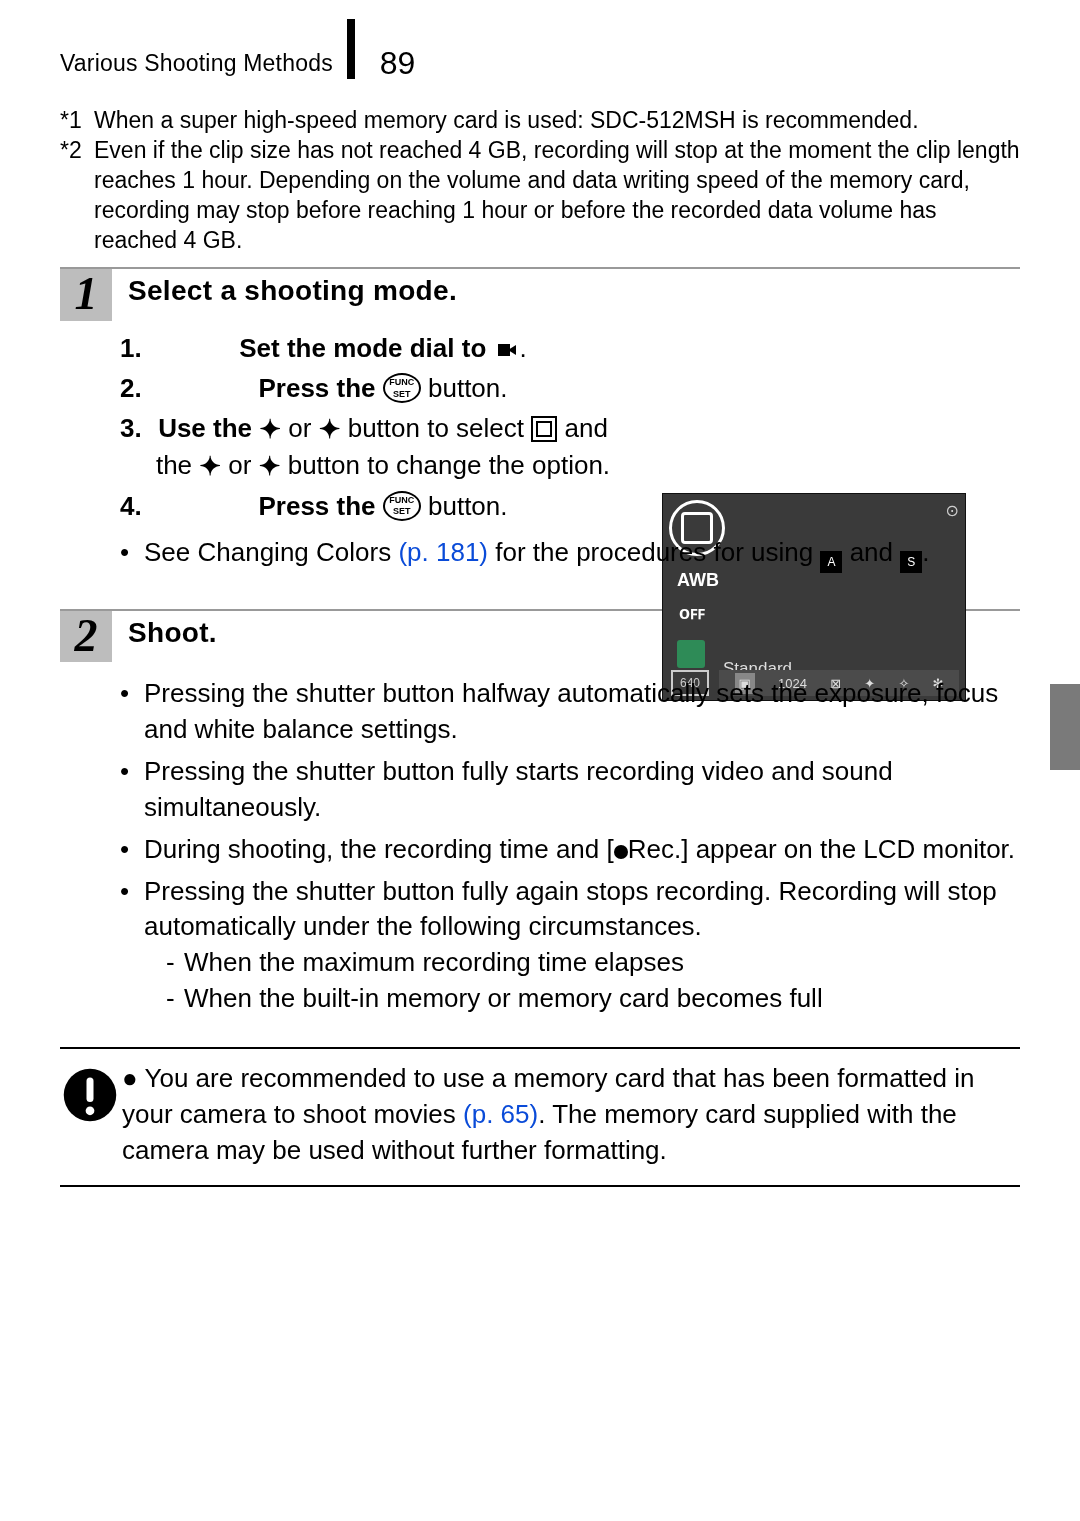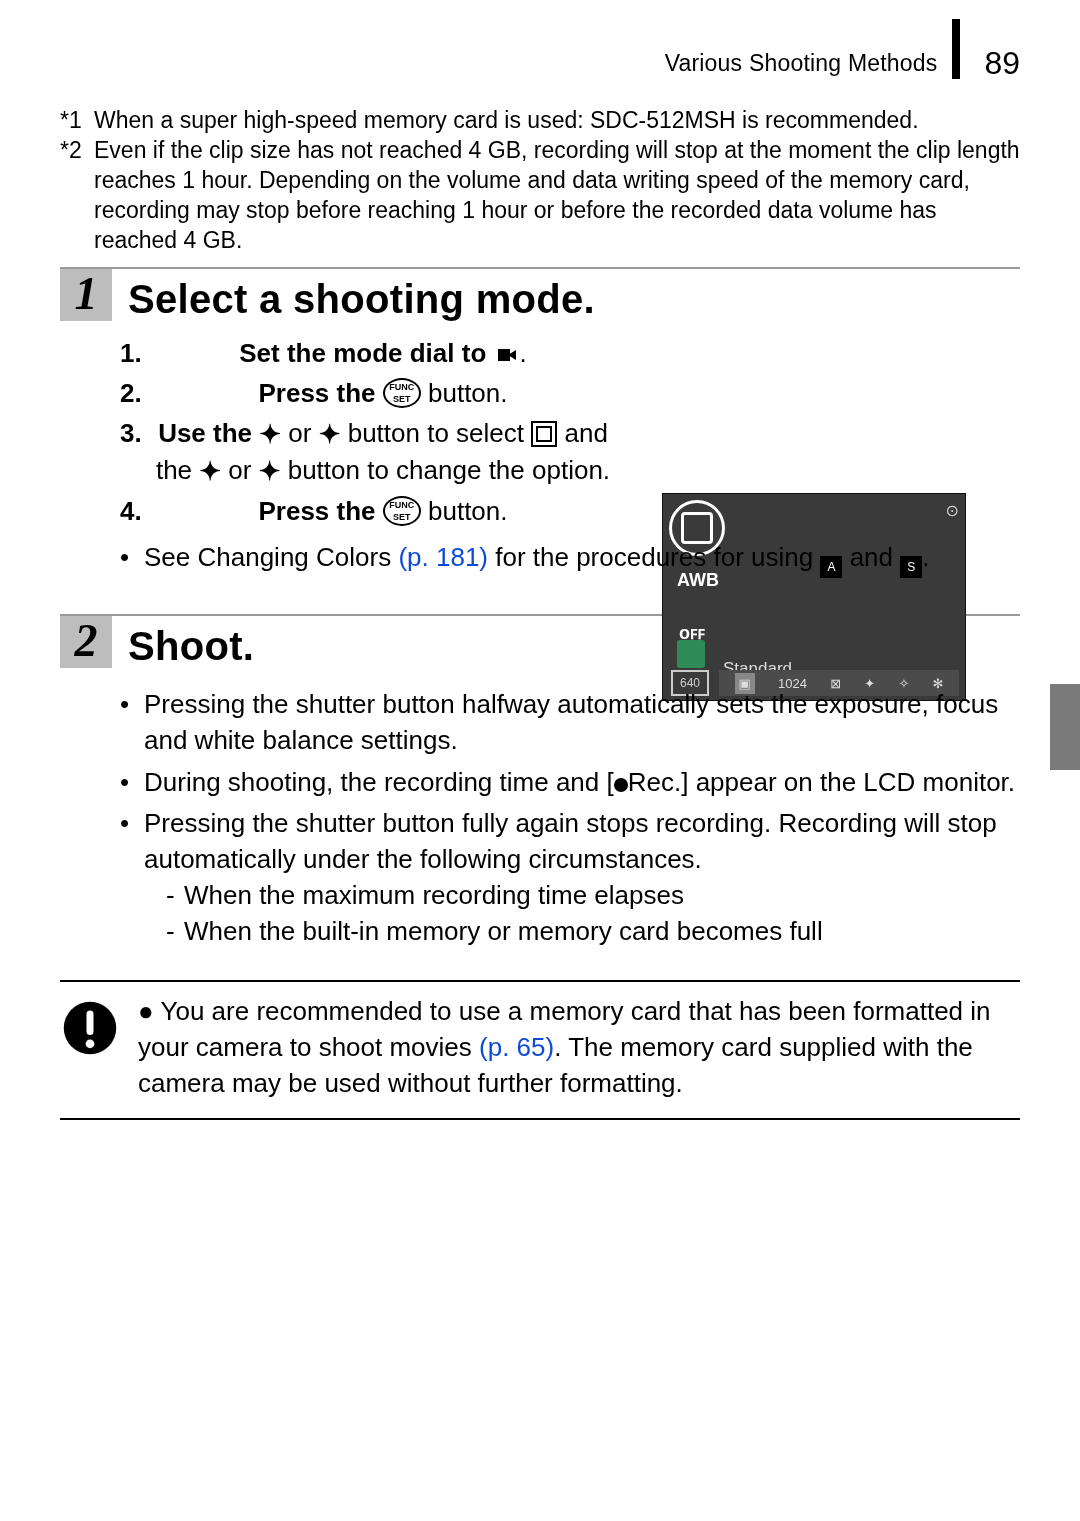--- a/index.html
+++ b/index.html
@@ -1,31 +1,31 @@
 <!DOCTYPE html>
 <html><head>
 <meta charset="utf-8">
 <style>
   html,body{margin:0;padding:0;background:#fff;}
   body{font-family:Arial,Helvetica,sans-serif;color:#000;line-height:1.35;}
   .page{width:1080px;min-height:1521px;margin:0 auto;position:relative;padding:0 60px 60px 60px;box-sizing:border-box;}
   
-  .hdr{position:relative;padding-top:34px;padding-bottom:12px;text-align:right;}
+  .hdr{position:relative;padding-top:34px;padding-bottom:12px;}
   .hdr-bar{display:inline-block;vertical-align:middle;width:8px;height:60px;background:#000;margin:0 6px;position:relative;top:-15px;}
   .hdr-chap{font-size:23px;letter-spacing:0.2px;display:inline-block;vertical-align:middle;margin-right:4px;}
   .hdr-num{font-size:32px;display:inline-block;vertical-align:middle;margin-left:14px;}
   
   .notes{font-size:23px;line-height:1.3;}
   .note-row{display:flex;}
   .note-lbl{flex:0 0 34px;}
   
   .step-block{border-top:2px solid #999;margin-top:12px;}
   .step-hdr{display:flex;align-items:flex-start;}
   .step-num-box{width:48px;background:#bdbdbd;color:#000;text-align:center;font-family:"Times New Roman",serif;font-style:italic;font-weight:bold;font-size:46px;line-height:1.08;padding:0 2px 2px;}
-  .step-title{font-family:Arial,Helvetica,sans-serif;font-weight:900;font-size:40px;letter-spacing:0.3px;padding:3px 0 0 16px;}
+  .step-title{font-family:Arial,Helvetica,sans-serif;font-weight:900;font-size:28px;letter-spacing:0.3px;padding:3px 0 0 16px;}
   .step-body{padding:4px 0 18px 60px;font-size:26px;}
   ol.sub{list-style:none;margin:6px 0 0 0;padding:0;counter-reset:s;}
   ol.sub>li{counter-increment:s;position:relative;padding-left:26px;margin-bottom:4px;line-height:1.38;text-align:center;}
   ol.sub>li::before{content:counter(s)".";position:absolute;left:0;top:0;font-weight:bold;}
   ol.sub>li .b1{font-weight:bold;}
   ul.bul{list-style:none;margin:10px 0 0 0;padding:0;}
   ul.bul>li{position:relative;padding-left:24px;margin-bottom:6px;line-height:1.38;}
   ul.bul>li::before{content:"•";position:absolute;left:0;top:0;}
   .dash{padding-left:22px;}
   .dash-item{position:relative;padding-left:18px;line-height:1.38;}
@@ -41,32 +41,32 @@
   .movie-ic::before{content:"";position:absolute;left:4px;top:4px;width:12px;height:12px;background:#000;}
   .movie-ic::after{content:"";position:absolute;right:4px;top:5px;width:0;height:0;border-top:5px solid transparent;border-bottom:5px solid transparent;border-right:8px solid #000;}
   .sqic{display:inline-block;width:22px;height:22px;border:2px solid #000;vertical-align:-5px;position:relative;}
   .sqic.inner::before{content:"";position:absolute;left:3px;top:3px;right:3px;bottom:3px;border:2px solid #000;}
   .tagic{display:inline-block;width:22px;height:22px;background:#000;color:#fff;font-size:12px;text-align:center;line-height:22px;vertical-align:-5px;}
   
   .scr{position:absolute;right:54px;top:224px;width:304px;}
   .scr-body{height:206px;background:#3a3a3a;border:1px solid #111;position:relative;}
   .scr-circle{position:absolute;left:6px;top:6px;width:50px;height:50px;border:3px solid #fff;border-radius:50%;display:flex;align-items:center;justify-content:center;}
   .scr-circle .in{width:26px;height:26px;border:3px solid #fff;border-radius:4px;}
-  .scr-col{position:absolute;left:14px;top:74px;display:flex;flex-direction:column;gap:28px;}
+  .scr-col{position:absolute;left:14px;top:74px;display:flex;flex-direction:column;gap:8px;}
   .scr-ic{color:#fff;font-size:18px;font-weight:bold;text-align:center;width:30px;}
   .scr-green{position:absolute;left:14px;top:146px;width:28px;height:28px;background:#2e8b57;border-radius:3px;}
   .scr-lbl{position:absolute;left:60px;top:164px;color:#ddd;font-size:17px;}
   .scr-bot{position:absolute;left:8px;right:6px;bottom:4px;display:flex;align-items:center;}
   .scr-640{width:34px;height:22px;border:2px solid #ccc;color:#ccc;font-size:12px;text-align:center;line-height:22px;}
   .scr-strip{flex:1;margin-left:10px;height:26px;background:#4b4b4b;display:flex;align-items:center;justify-content:space-around;padding:0 4px;}
   .scr-strip span{color:#ddd;font-size:13px;}
   .scr-strip .sel{background:#888;padding:2px 4px;}
   .scr-top-right{position:absolute;right:6px;top:6px;color:#ccc;font-size:16px;}
   
-  .caution{border-top:2px solid #000;border-bottom:2px solid #000;margin-top:6px;display:flex;padding:12px 2px 16px 2px;gap:16px;}
+  .caution{border-top:2px solid #000;border-bottom:2px solid #000;margin-top:6px;display:flex;padding:12px 2px 16px 2px;}
   .caut-ic{flex:0 0 60px;padding-top:6px;}
   .caut-ic svg{width:56px;height:56px;}
   .caut-body{font-size:26px;line-height:1.38;}
   .rec-dot{display:inline-block;width:14px;height:14px;background:#000;border-radius:50%;vertical-align:-1px;}
   .side-tab{position:absolute;right:0;top:684px;width:30px;height:86px;background:#7a7a7a;}
   .wrap1{position:relative;}
   .step1-col{width:500px;}
 </style>
 </head>
 <body>
@@ -151,20 +151,21 @@
   </div>
 
   <div class="step-block">
     <div class="step-hdr">
       <div class="step-num-box">2</div>
       <div class="step-title">Shoot.</div>
     </div>
     <div class="step-body">
       <ul class="bul">
         <li>Pressing the shutter button halfway automatically sets the exposure, focus and white balance settings.</li>
+        <li>Pressing the shutter button fully starts recording video and sound simultaneously.</li>
         <li>
           <span>During shooting, the recording time and [</span><span class="rec-dot"></span><span>Rec.] appear on the LCD monitor.</span>
         </li>
         <li>
           <span>Pressing the shutter button fully again stops recording. Recording will stop automatically under the following circumstances.</span>
           <div class="dash">
             <div class="dash-item">When the maximum recording time elapses</div>
             <div class="dash-item">When the built-in memory or memory card becomes full</div>
           </div>
         </li>

